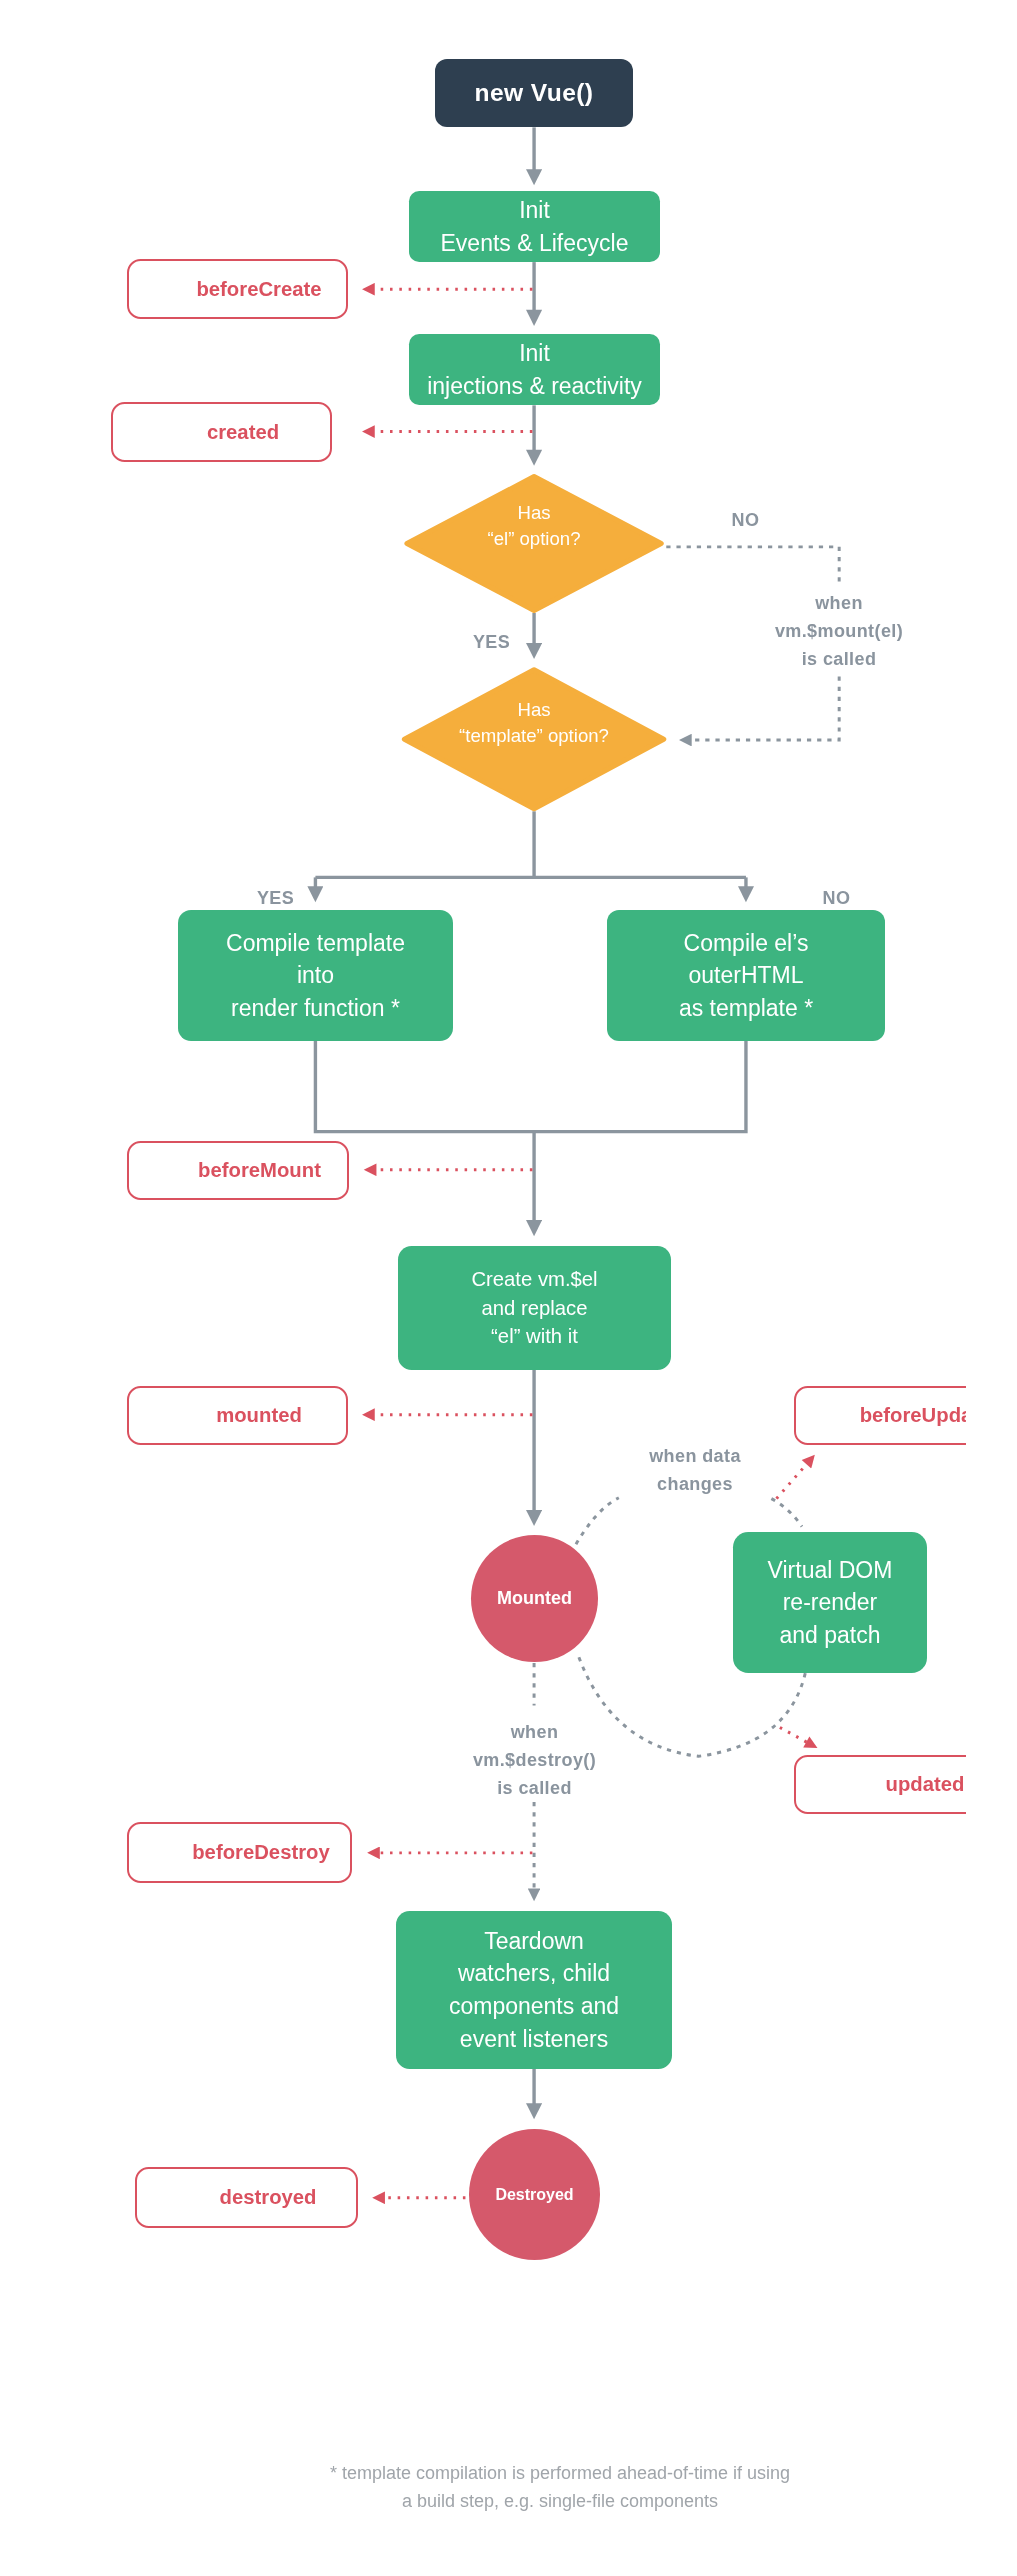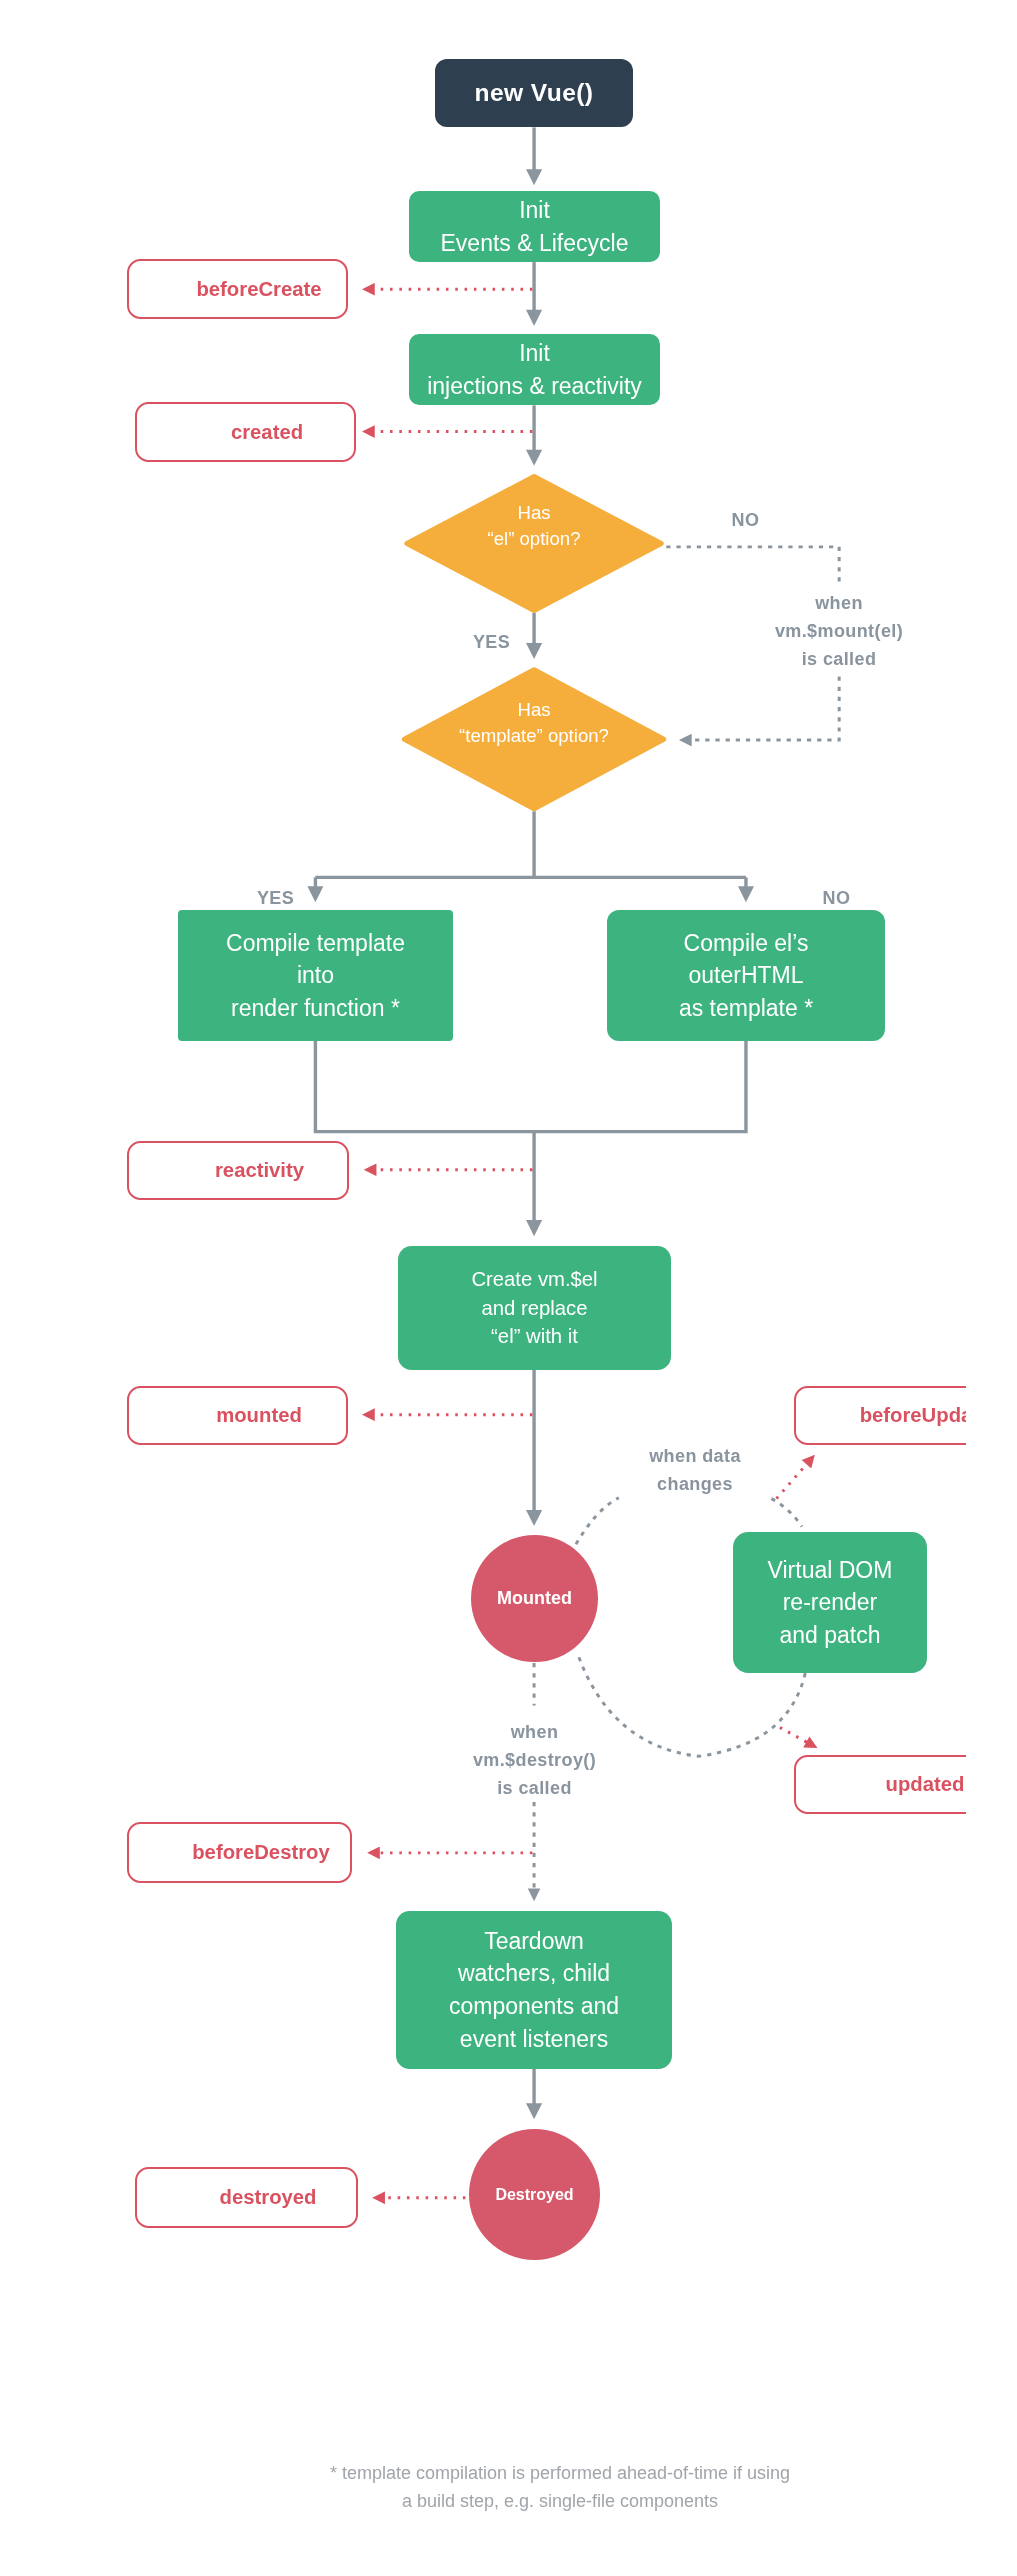--- a/index.html
+++ b/index.html
@@ -96,21 +96,21 @@
 
   <div class="node hook" style="left:76px;top:259px;width:221px;height:60px;">
     <div>beforeCreate</div>
   </div>
 
   <div class="node green" style="left:358px;top:334px;width:251px;height:71px;">
     <div>Init</div>
     <div>injections &amp; reactivity</div>
   </div>
 
-  <div class="node hook" style="left:84px;top:402px;width:221px;height:60px;">
+  <div class="node hook" style="left:60px;top:402px;width:221px;height:60px;">
     <div>created</div>
   </div>
 
   <div class="diamond-label" style="left:373px;top:500px;width:220px;height:85px;">
     <div>Has</div>
     <div>“el” option?</div>
   </div>
 
   <div class="gray-label" style="left:665px;top:507px;width:59px;">NO</div>
 
@@ -123,34 +123,34 @@
   <div class="gray-label" style="left:411px;top:629px;width:59px;">YES</div>
 
   <div class="diamond-label" style="left:356px;top:697px;width:254px;height:85px;">
     <div>Has</div>
     <div>“template” option?</div>
   </div>
 
   <div class="gray-label" style="left:195px;top:885px;width:59px;">YES</div>
   <div class="gray-label" style="left:756px;top:885px;width:59px;">NO</div>
 
-  <div class="node green" style="left:127px;top:910px;width:275px;height:131px;border-radius:4px;">
+  <div class="node green" style="left:127px;top:910px;width:275px;height:131px;border-radius:13px;">
     <div>Compile template</div>
     <div>into</div>
     <div>render function *</div>
   </div>
 
   <div class="node green" style="left:556px;top:910px;width:278px;height:131px;border-radius:12px;">
     <div>Compile el’s</div>
     <div>outerHTML</div>
     <div>as template *</div>
   </div>
 
   <div class="node hook" style="left:76px;top:1141px;width:222px;height:59px;">
-    <div>reactivity</div>
+    <div>beforeMount</div>
   </div>
 
   <div class="node green" style="left:347px;top:1246px;width:273px;height:124px;border-radius:13.6px;font-size:20.3px;">
     <div>Create vm.$el</div>
     <div>and replace</div>
     <div>“el” with it</div>
   </div>
 
   <div class="node hook" style="left:76px;top:1386px;width:221px;height:59px;">
     <div>mounted</div>

